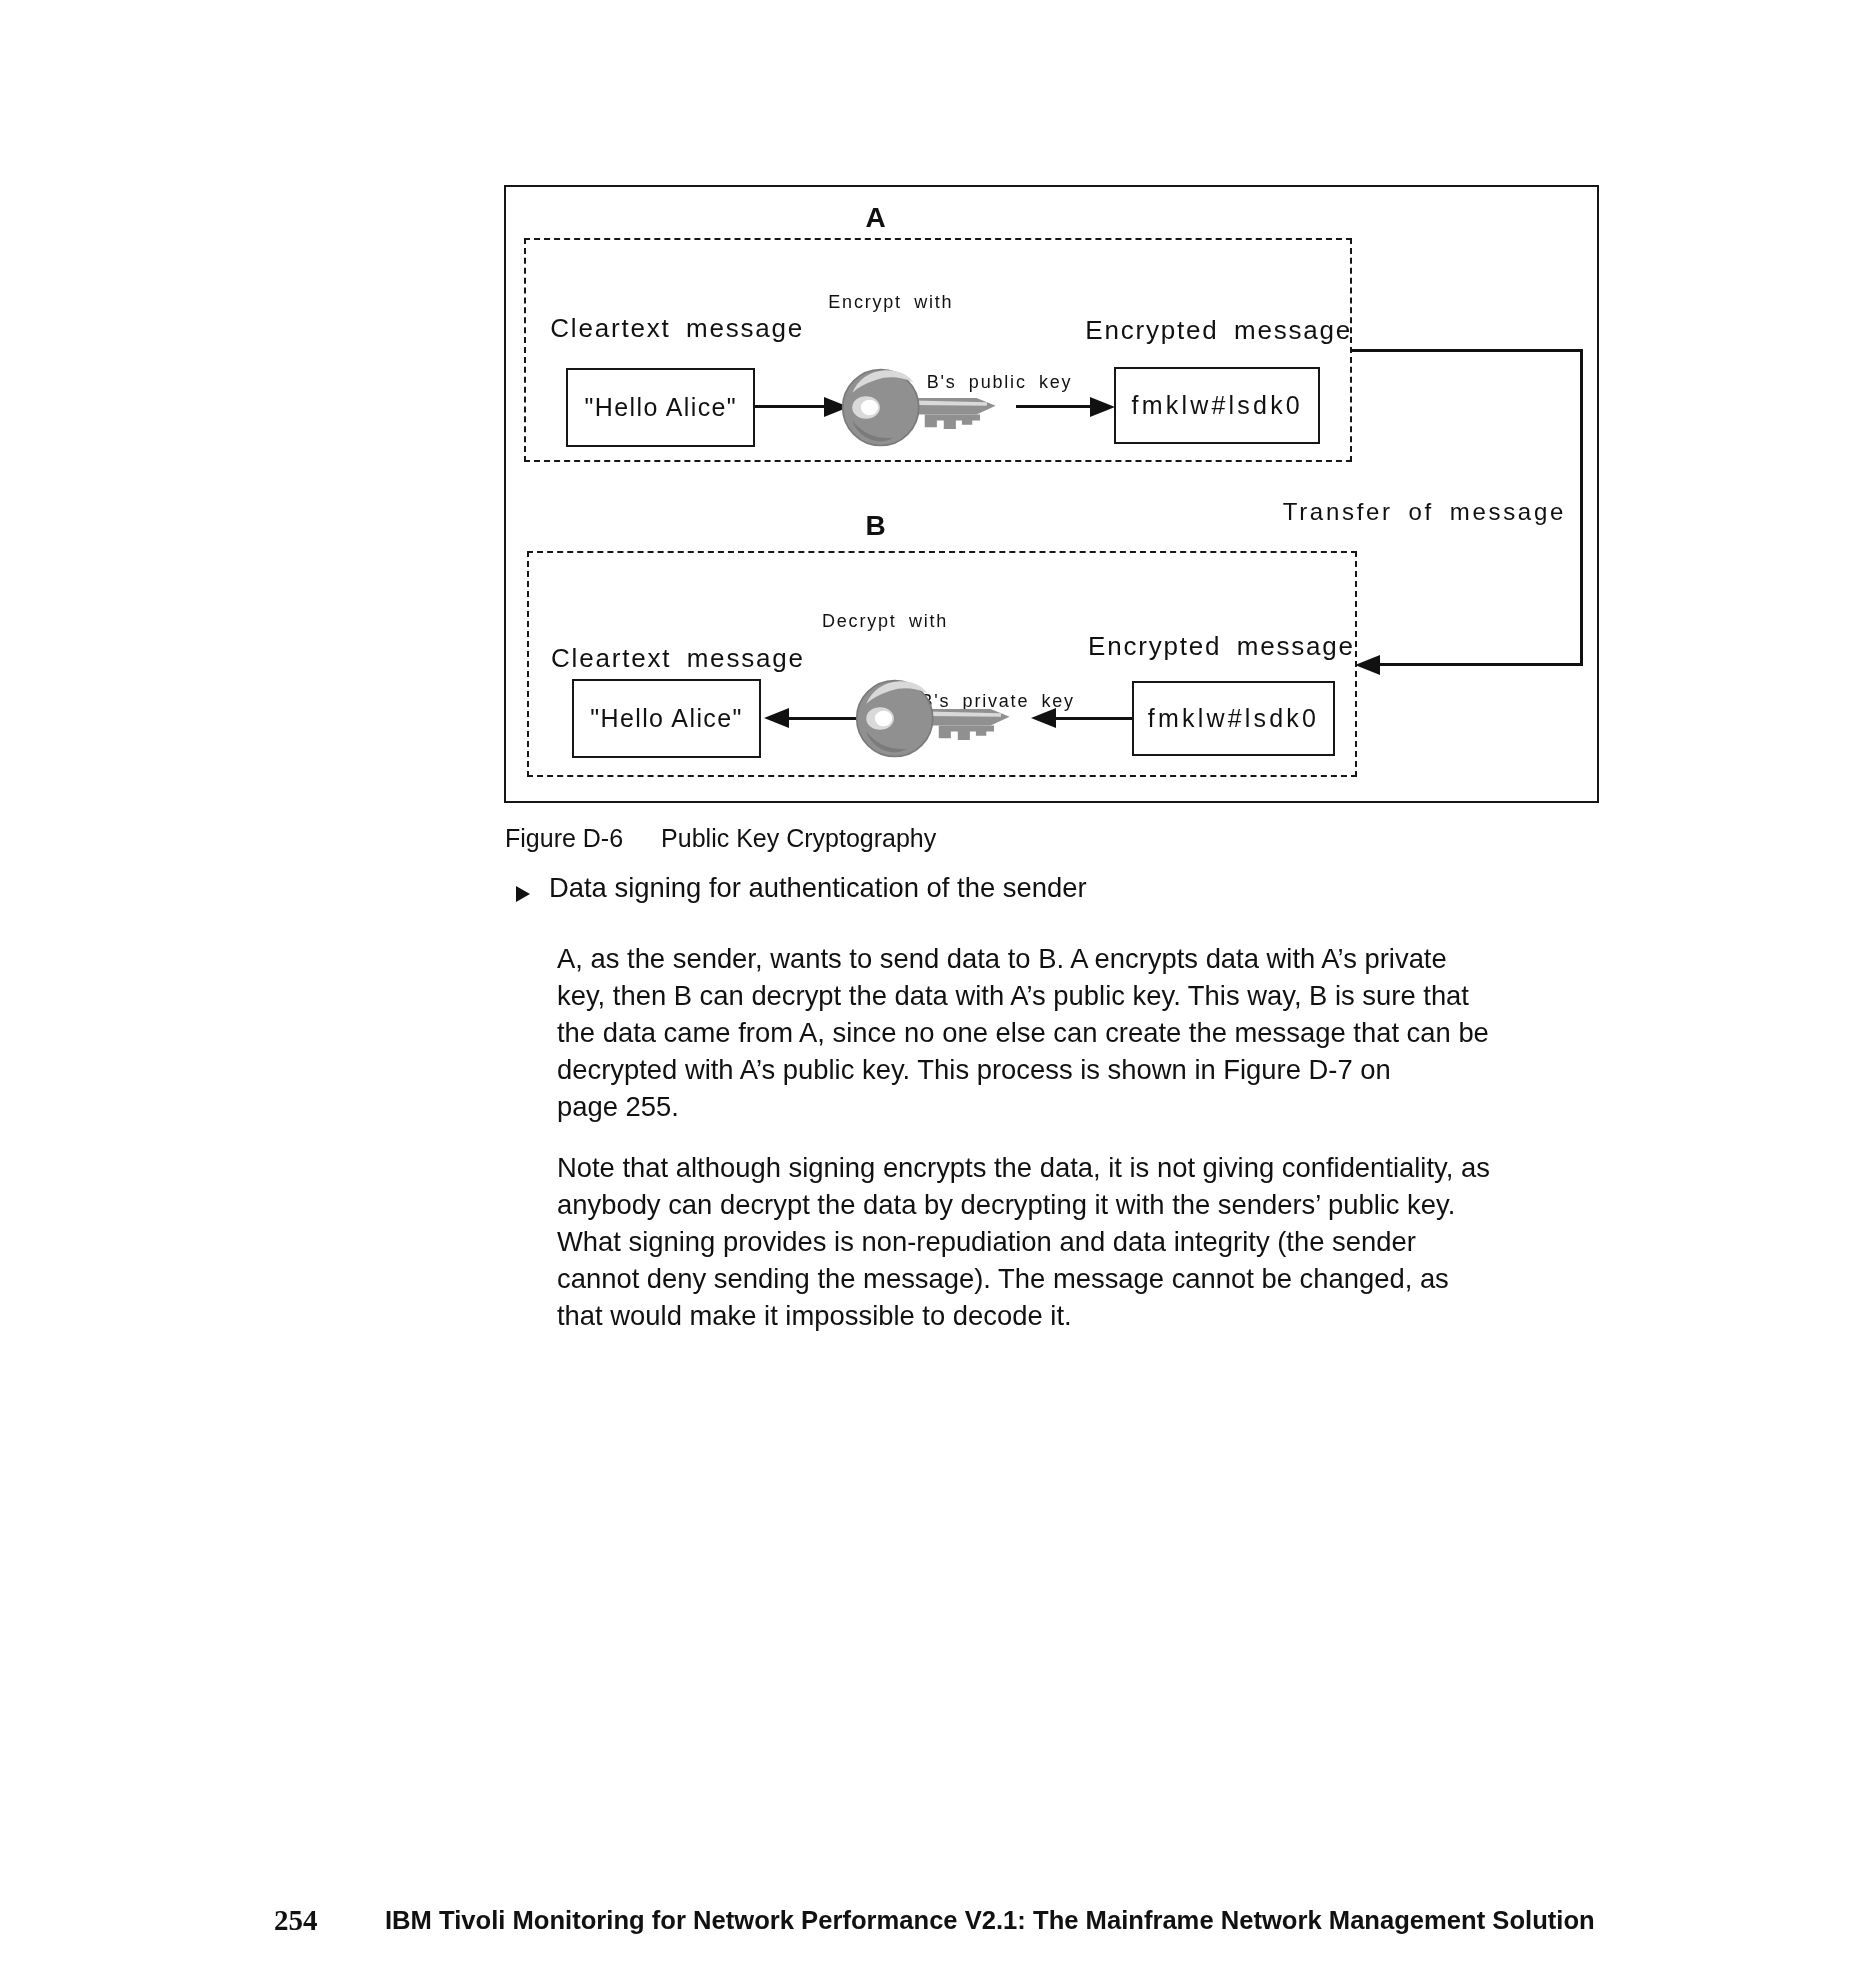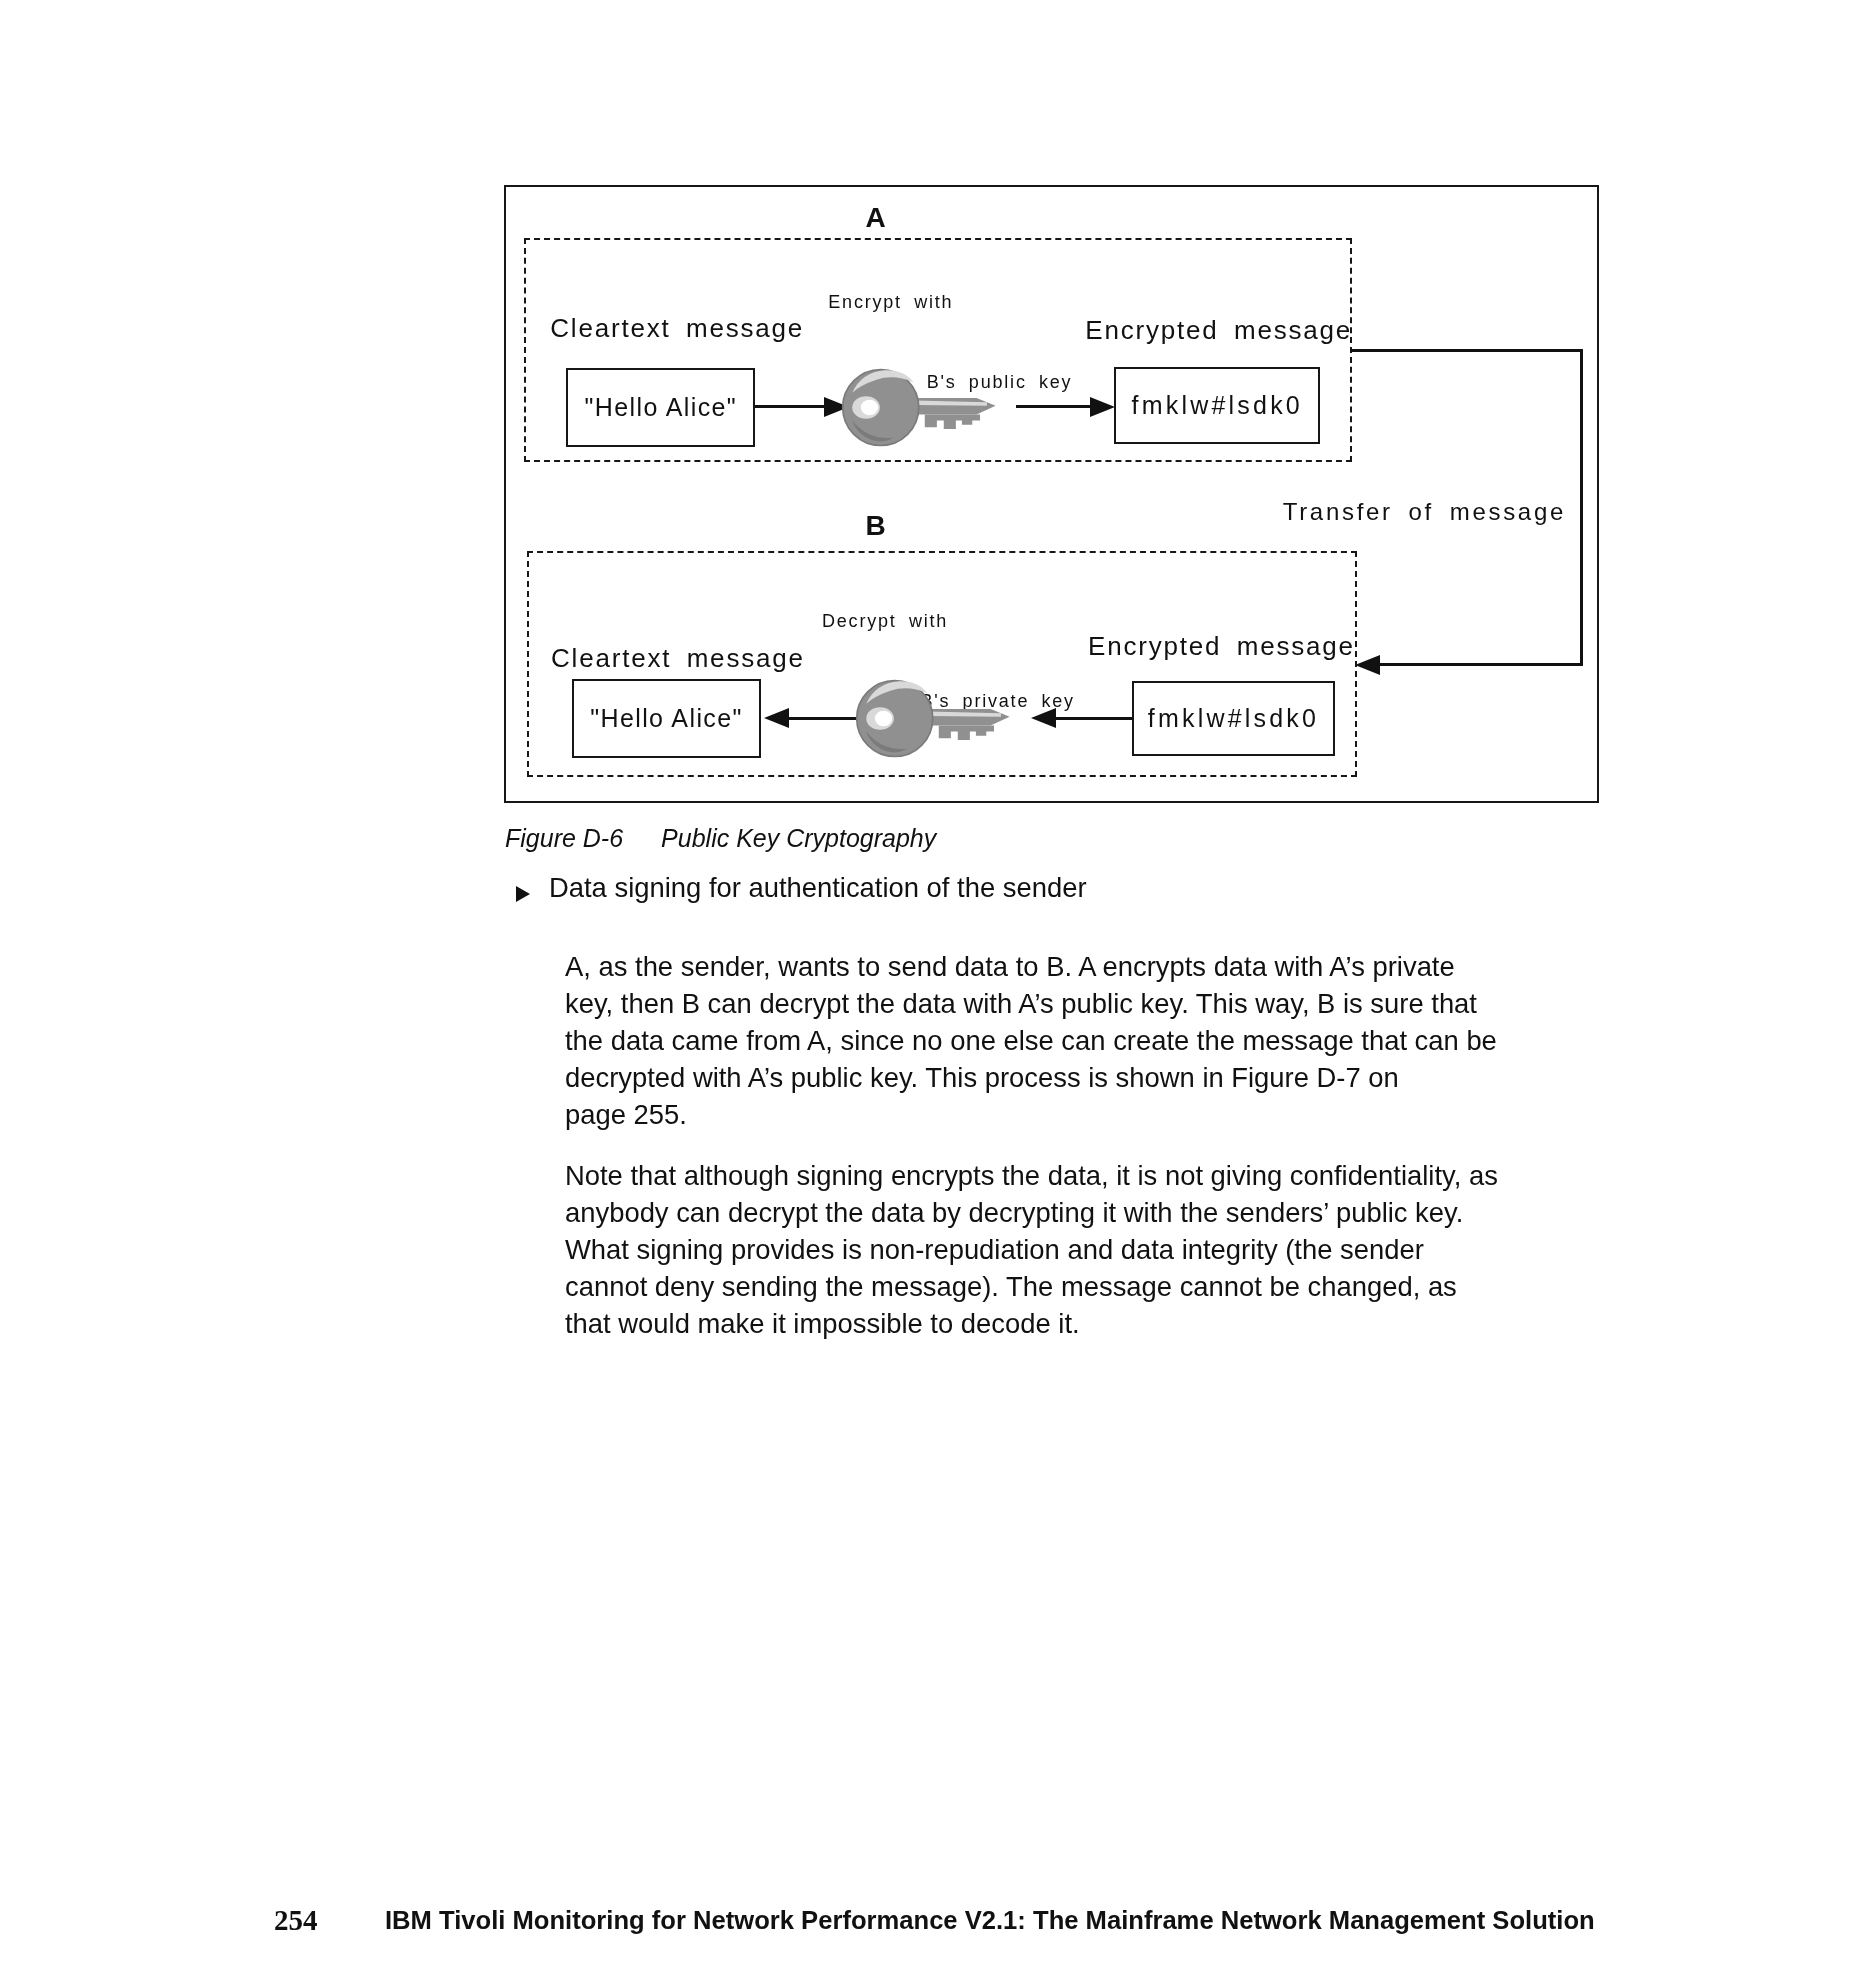--- a/index.html
+++ b/index.html
@@ -22,26 +22,26 @@
   .cipher .btxt{letter-spacing:3.2px;}
   .hello-a{left:40px;top:128px;width:189px;height:79px;}
   .cipher-a{left:588px;top:127px;width:206px;height:77px;}
   .hello-b{left:43px;top:126px;width:189px;height:79px;}
   .cipher-b{left:603px;top:128px;width:203px;height:75px;}
   .hline,.vline{position:absolute;background:#111;}
   .arr-r{position:absolute;width:0;height:0;border-top:10px solid transparent;border-bottom:10px solid transparent;border-left:25px solid #111;}
   .arr-l{position:absolute;width:0;height:0;border-top:10px solid transparent;border-bottom:10px solid transparent;border-right:25px solid #111;}
   .keysvg{position:absolute;width:179px;height:95px;}
   .transfer{position:absolute;right:31px;top:311px;font-size:24px;letter-spacing:2.7px;word-spacing:6.4px;white-space:nowrap;}
-  .caption{position:absolute;left:505px;top:824px;font-size:25px;font-style:italic;}
+  .caption{position:absolute;left:505px;top:824px;font-size:25px;}
   .caption .cap-label{margin-right:38px;}
   
   .bullet-tri{position:absolute;left:516px;top:886px;width:0;height:0;border-top:8.2px solid transparent;border-bottom:8.2px solid transparent;border-left:14.6px solid #111;}
   .bullet-text{position:absolute;left:549px;top:872px;font-size:27.4px;text-align:center;}
-  .para{position:absolute;left:549px;width:1151px;font-size:27.4px;line-height:37px;white-space:pre-line;margin:16px;}
+  .para{position:absolute;left:549px;width:1151px;font-size:27.4px;line-height:37px;white-space:pre-line;margin:8px;}
   .p1{top:932px;}
   .p2{top:1141px;}
   
   .page-num{position:absolute;left:274px;top:1904px;font-size:29px;font-weight:bold;font-family:Liberation Serif, serif;}
   .footer-title{position:absolute;left:385px;top:1906px;font-size:25.6px;white-space:nowrap;font-weight:bold;}
   
   .k-body{fill:var(--key-body,#909090);}
   .k-hi{fill:var(--key-highlight,#d9d9d9);}
   .k-sh{fill:var(--key-shadow,#7b7b7b);}
   .k-hole{fill:var(--keyhole,#ffffff);}

